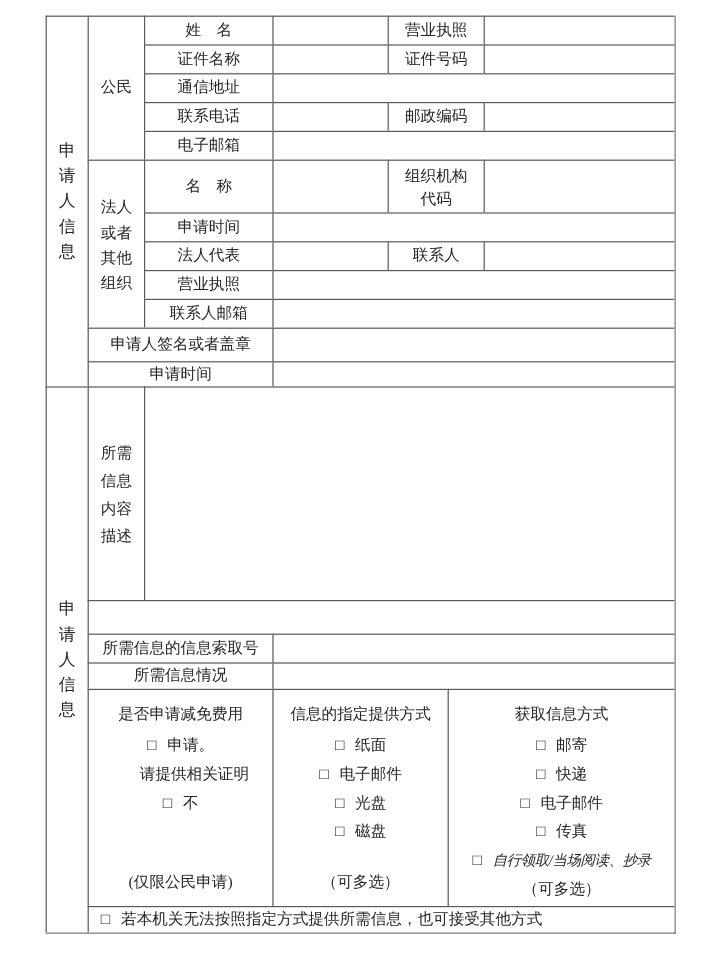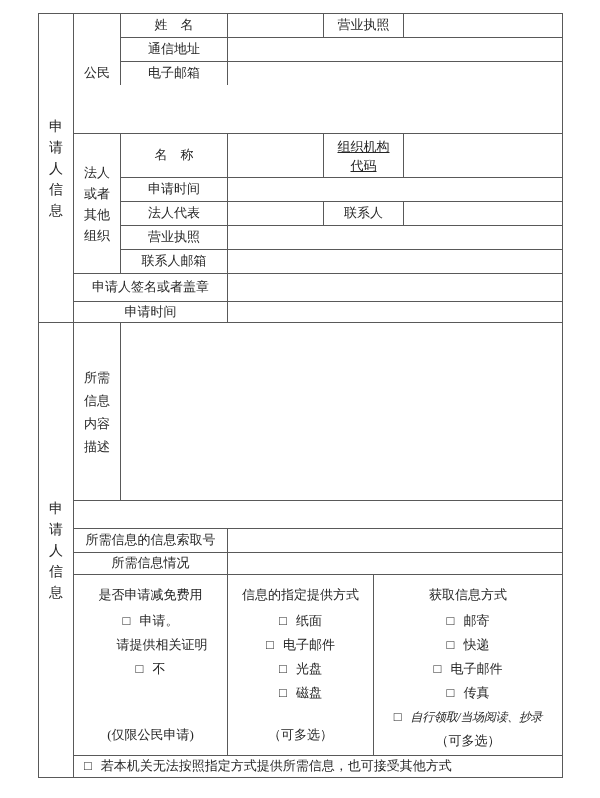--- a/index.html
+++ b/index.html
@@ -20,21 +20,21 @@
   .cell{
     box-sizing:border-box;
     border-left:1px solid #595959;border-top:1px solid #595959;
     display:flex;align-items:center;justify-content:center;
     font-size:13px;line-height:1.25;
     background:#ffffff;
   }
   .vtext{display:block;width:16px;line-height:21px;text-align:center;font-size:14px;word-break:break-all;}
   .wrap2{display:block;width:30px;line-height:21px;text-align:center;word-break:break-all;}
   .wrap2d{display:block;width:30px;line-height:23px;text-align:center;word-break:break-all;}
-  .orgcode{display:block;width:58px;line-height:19px;text-align:center;word-break:break-all;text-decoration:underline;}
+  .orgcode{display:block;width:58px;line-height:19px;text-align:center;word-break:break-all;}
   .spaced{font-weight:bold;font-size:14px;letter-spacing:1.4em;margin-right:-1.4em;white-space:nowrap;margin-top:48px;}
   .panel{
     flex-direction:column;align-items:center;justify-content:flex-start;
     text-align:left;padding:8px 10px;line-height:24px;
   }
   .ptitle{margin-bottom:2px;}
   .opt{display:flex;gap:9px;align-items:center;}
   .cb{font-size:13px;}
   .subnote{padding-left:23px;}
   .pnote{margin-top:auto;}
@@ -58,22 +58,34 @@
             <span>公民</span>
           </div>
           <div class="colgrp" style="width:442px">
             <div class="hrow" style="height:24px">
               <div class="cell" style="width:107px">姓　名</div>
               <div class="cell" style="width:96px"></div>
               <div class="cell" style="width:80px">营业执照</div>
               <div class="cell" style="width:159px"></div>
             </div>
             <div class="hrow" style="height:24px">
+              <div class="cell" style="width:107px">证件名称</div>
+              <div class="cell" style="width:96px"></div>
+              <div class="cell" style="width:80px">证件号码</div>
+              <div class="cell" style="width:159px"></div>
+            </div>
+            <div class="hrow" style="height:24px">
               <div class="cell" style="width:107px">通信地址</div>
               <div class="cell" style="width:335px"></div>
+            </div>
+            <div class="hrow" style="height:24px">
+              <div class="cell" style="width:107px">联系电话</div>
+              <div class="cell" style="width:96px"></div>
+              <div class="cell" style="width:80px">邮政编码</div>
+              <div class="cell" style="width:159px"></div>
             </div>
             <div class="hrow" style="height:24px">
               <div class="cell" style="width:107px">电子邮箱</div>
               <div class="cell" style="width:335px"></div>
             </div>
           </div>
         </div>
 
         <div class="hrow" style="height:140px">
           <div class="cell" style="width:47px">

